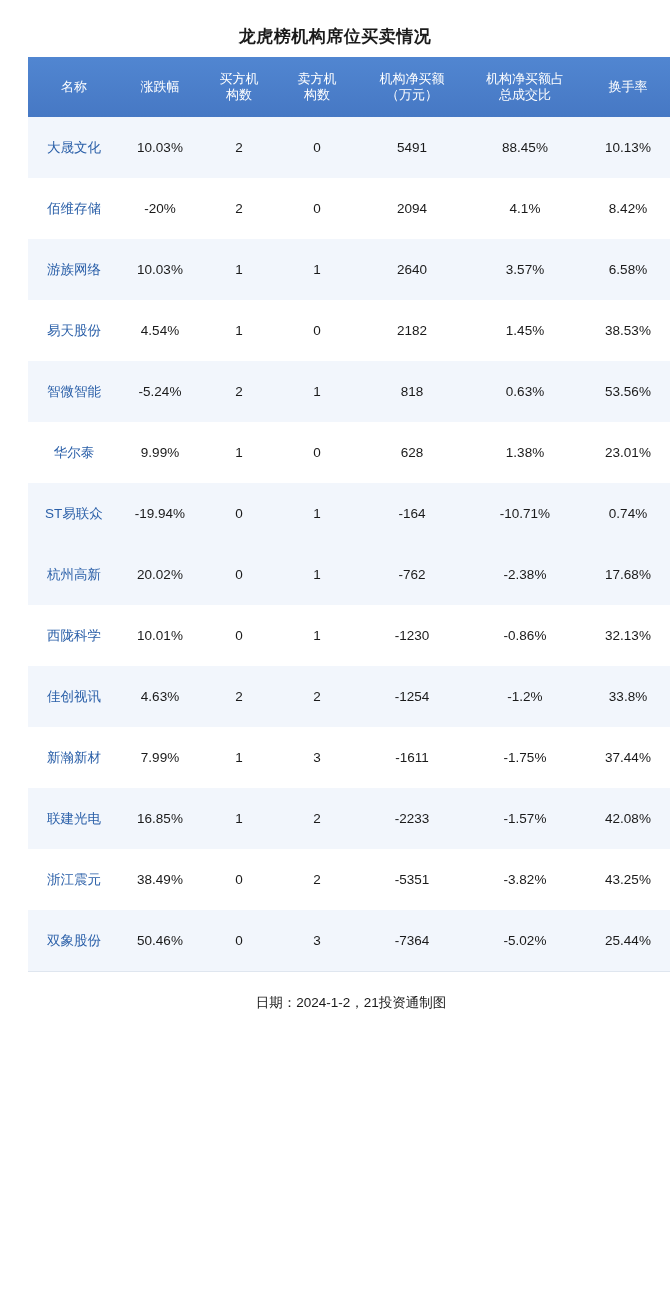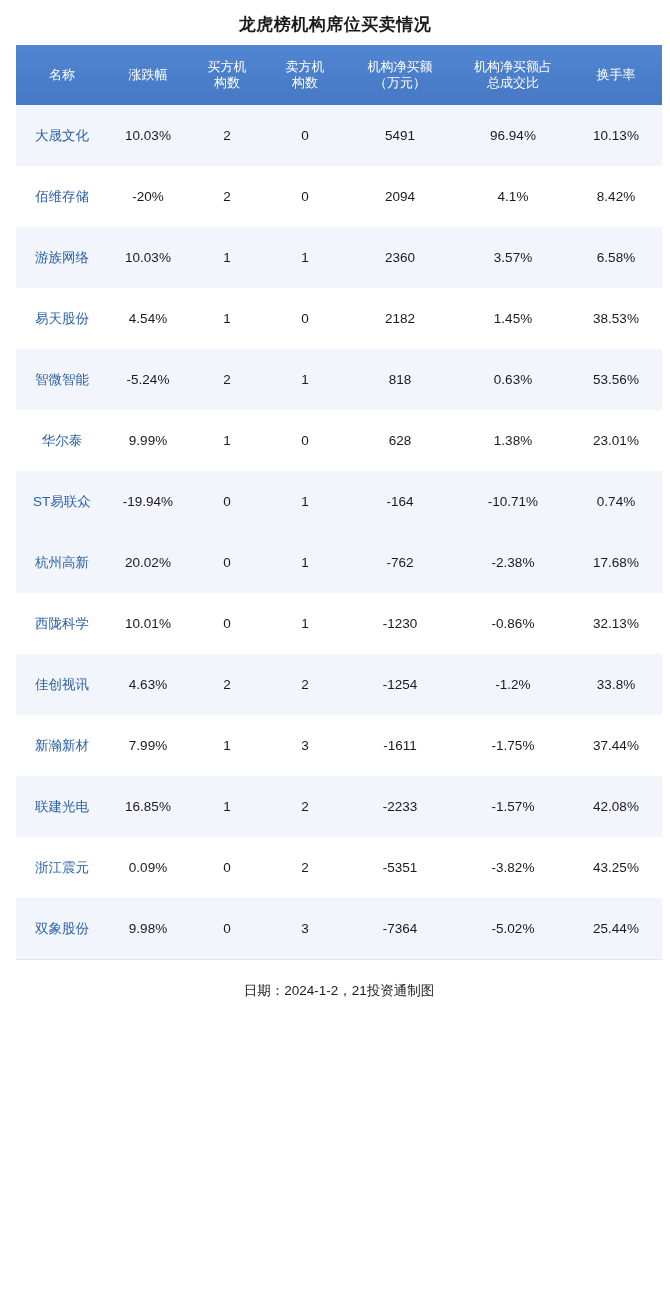--- a/index.html
+++ b/index.html
@@ -11,21 +11,21 @@
     width: 670px;
     height: 1300px;
     font-family: "Liberation Sans", "DejaVu Sans", sans-serif;
     color: #1a1a1a;
     overflow: hidden;
   }
   .page {
     width: 670px;
     height: 1300px;
     box-sizing: border-box;
-    padding: 4px;
+    padding: 16px;
     display: flex;
     flex-direction: column;
   }
   .title {
     text-align: center;
     font-size: 17px;
     font-weight: bold;
     color: #1a1a1a;
     padding: 9px 0 9px 0;
     letter-spacing: 0.5px;
@@ -137,38 +137,38 @@
         </th>
       </tr>
     </thead>
     <tbody>
       <tr class="even">
         <td class="name">大晟文化</td>
         <td>10.03%</td>
         <td>2</td>
         <td>0</td>
         <td>5491</td>
-        <td>96.94%</td>
+        <td>88.45%</td>
         <td>10.13%</td>
       </tr>
       <tr class="odd">
         <td class="name">佰维存储</td>
         <td>-20%</td>
         <td>2</td>
         <td>0</td>
         <td>2094</td>
         <td>4.1%</td>
         <td>8.42%</td>
       </tr>
       <tr class="even">
         <td class="name">游族网络</td>
         <td>10.03%</td>
         <td>1</td>
         <td>1</td>
-        <td>2360</td>
+        <td>2640</td>
         <td>3.57%</td>
         <td>6.58%</td>
       </tr>
       <tr class="odd">
         <td class="name">易天股份</td>
         <td>4.54%</td>
         <td>1</td>
         <td>0</td>
         <td>2182</td>
         <td>1.45%</td>
@@ -241,30 +241,30 @@
         <td class="name">联建光电</td>
         <td>16.85%</td>
         <td>1</td>
         <td>2</td>
         <td>-2233</td>
         <td>-1.57%</td>
         <td>42.08%</td>
       </tr>
       <tr class="odd">
         <td class="name">浙江震元</td>
-        <td>0.09%</td>
+        <td>38.49%</td>
         <td>0</td>
         <td>2</td>
         <td>-5351</td>
         <td>-3.82%</td>
         <td>43.25%</td>
       </tr>
       <tr class="even">
         <td class="name">双象股份</td>
-        <td>9.98%</td>
+        <td>50.46%</td>
         <td>0</td>
         <td>3</td>
         <td>-7364</td>
         <td>-5.02%</td>
         <td>25.44%</td>
       </tr>
     </tbody>
   </table>
 
   <div class="footer-wrap">

